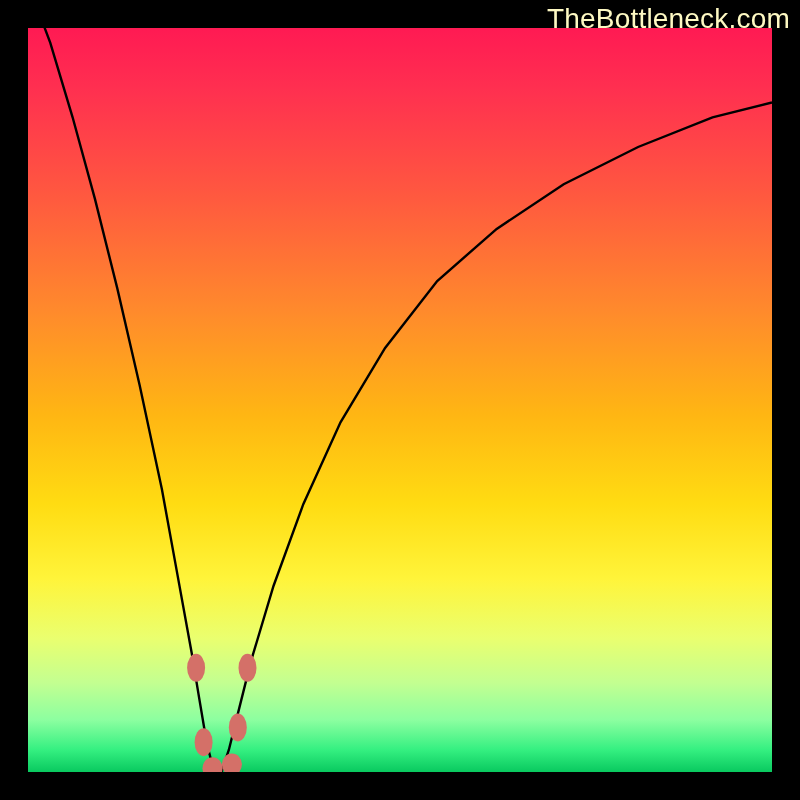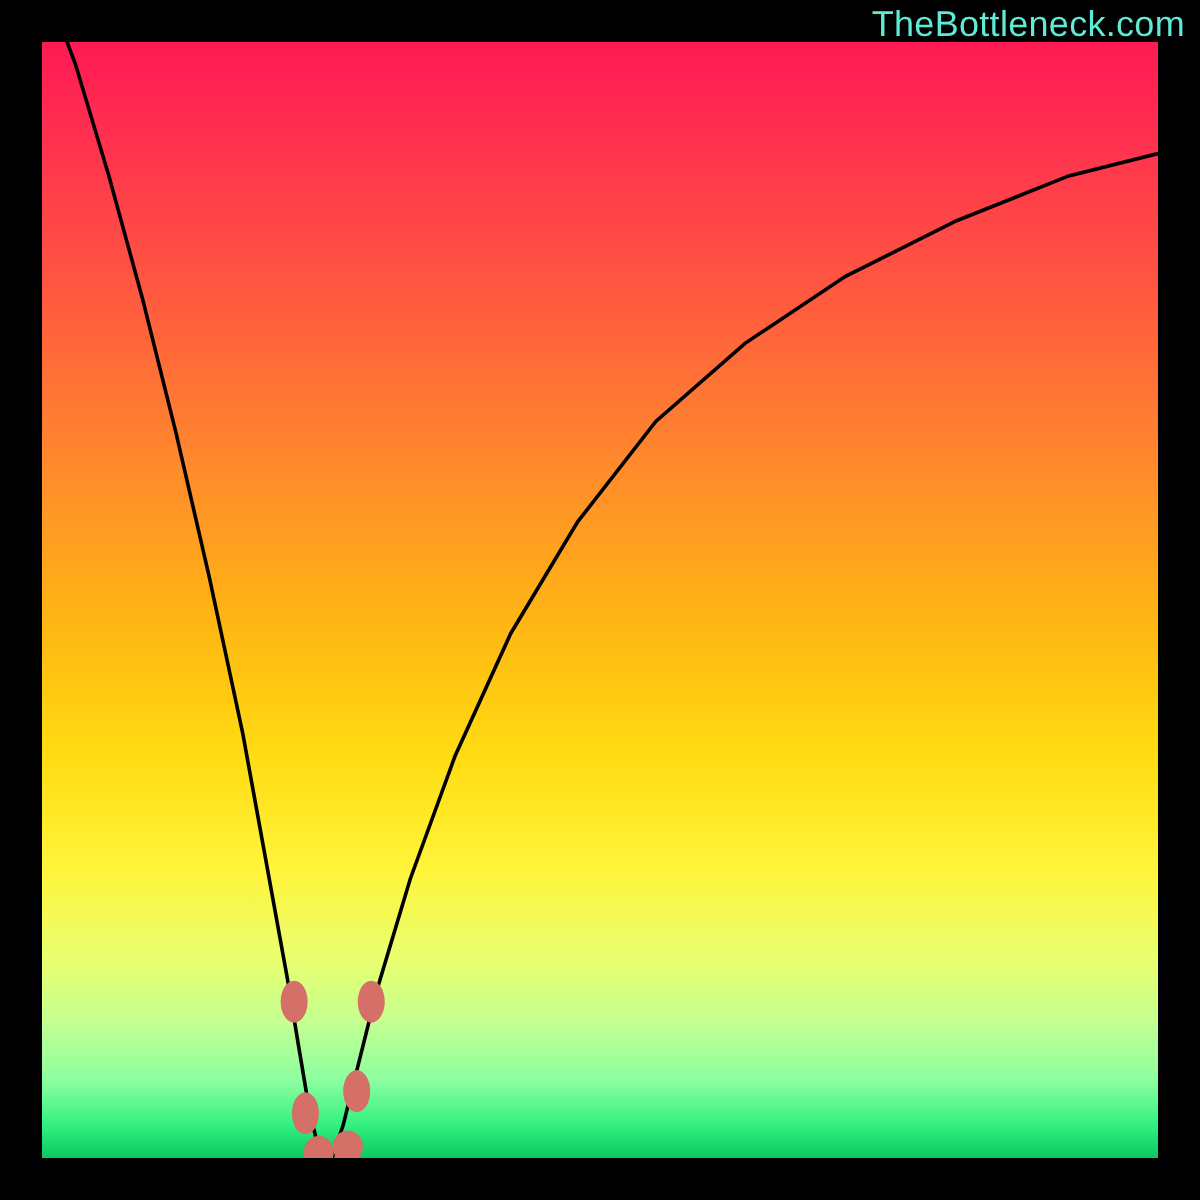--- a/index.html
+++ b/index.html
@@ -48,22 +48,22 @@
   .curve-svg,
   .dots-svg {
     position: absolute;
     left: 0; top: 0;
     width: 744px; height: 744px;
   }
   .watermark {
     position: absolute;
     top: 3px;
     right: 10px;
-    color: #5eead4;
-    font-size: 24px;
+    color: #fef9c3;
+    font-size: 28px;
     font-weight: 400;
     letter-spacing: 0.2px;
     user-select: none;
   }
 </style>
 </head>
 <body>
 
 <div class="frame">
 

